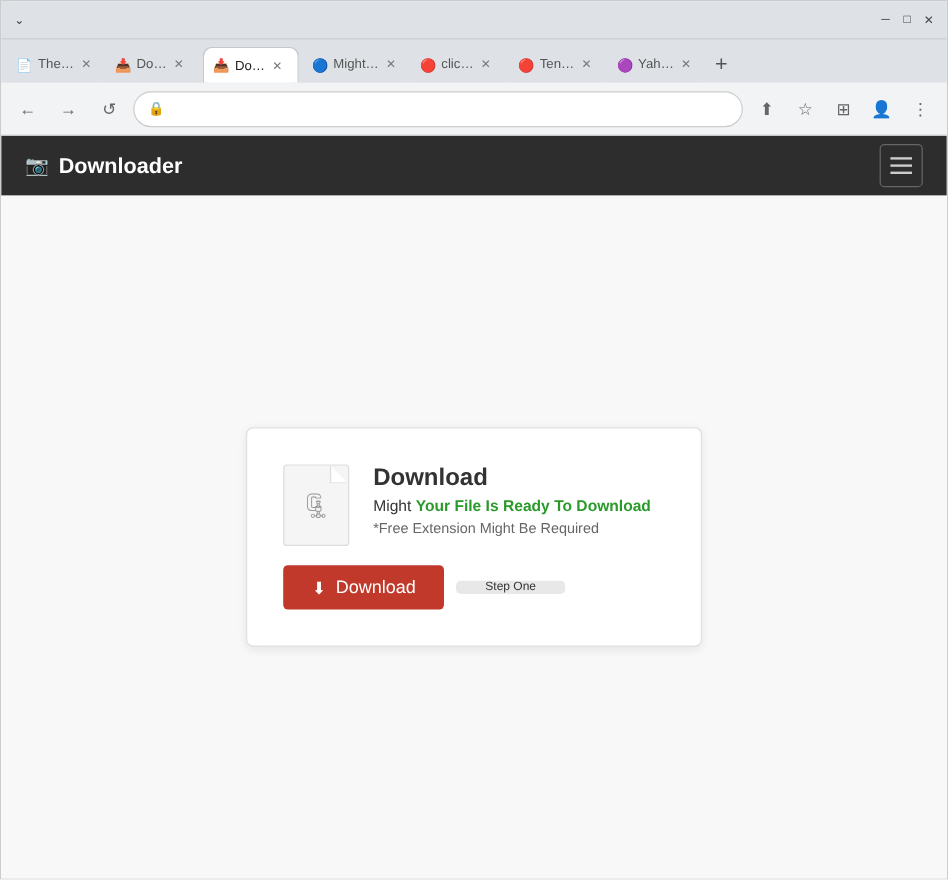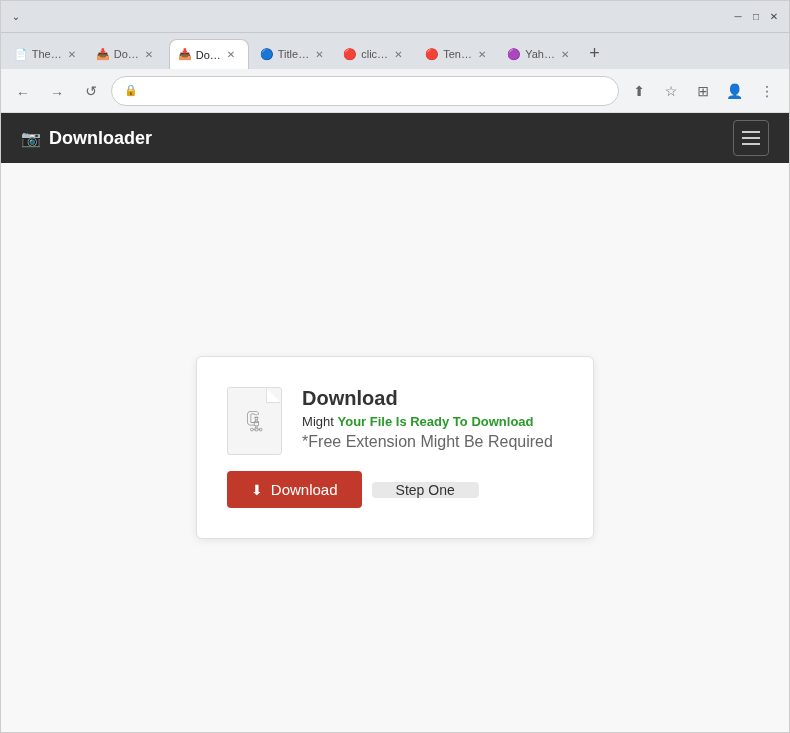--- a/index.html
+++ b/index.html
@@ -304,21 +304,21 @@
     }
     .card-subtitle {
       font-size: 13px;
       color: #333;
     }
     .card-subtitle-highlight {
       color: #2a9a2a;
       font-weight: bold;
     }
     .card-note {
-      font-size: 16px;
+      font-size: 12px;
       color: #666;
     }
     .card-actions {
       display: flex;
       gap: 10px;
       align-items: center;
     }
     .btn-download {
       background: #c0392b;
       color: #fff;
@@ -331,21 +331,21 @@
       align-items: center;
       gap: 8px;
       font-weight: 500;
     }
     .btn-step-one {
       background: #e8e8e8;
       color: #333;
       border: none;
       border-radius: 4px;
       padding: 0 24px;
-      font-size: 14px;
+      font-size: 10px;
       cursor: pointer;
       font-weight: 500;
     }
     .download-arrow { font-size: 14px; }
   </style>
 </head>
 <body>
 
 <div class="browser-frame">
 
@@ -371,21 +371,21 @@
       <span>Do…</span>
       <span class="tab-close">✕</span>
     </div>
     <div class="tab active">
       <span class="tab-favicon">📥</span>
       <span>Do…</span>
       <span class="tab-close">✕</span>
     </div>
     <div class="tab">
       <span class="tab-favicon">🔵</span>
-      <span>Title…</span>
+      <span>Might…</span>
       <span class="tab-close">✕</span>
     </div>
     <div class="tab">
       <span class="tab-favicon">🔴</span>
       <span>clic…</span>
       <span class="tab-close">✕</span>
     </div>
     <div class="tab">
       <span class="tab-favicon">🔴</span>
       <span>Ten…</span>

